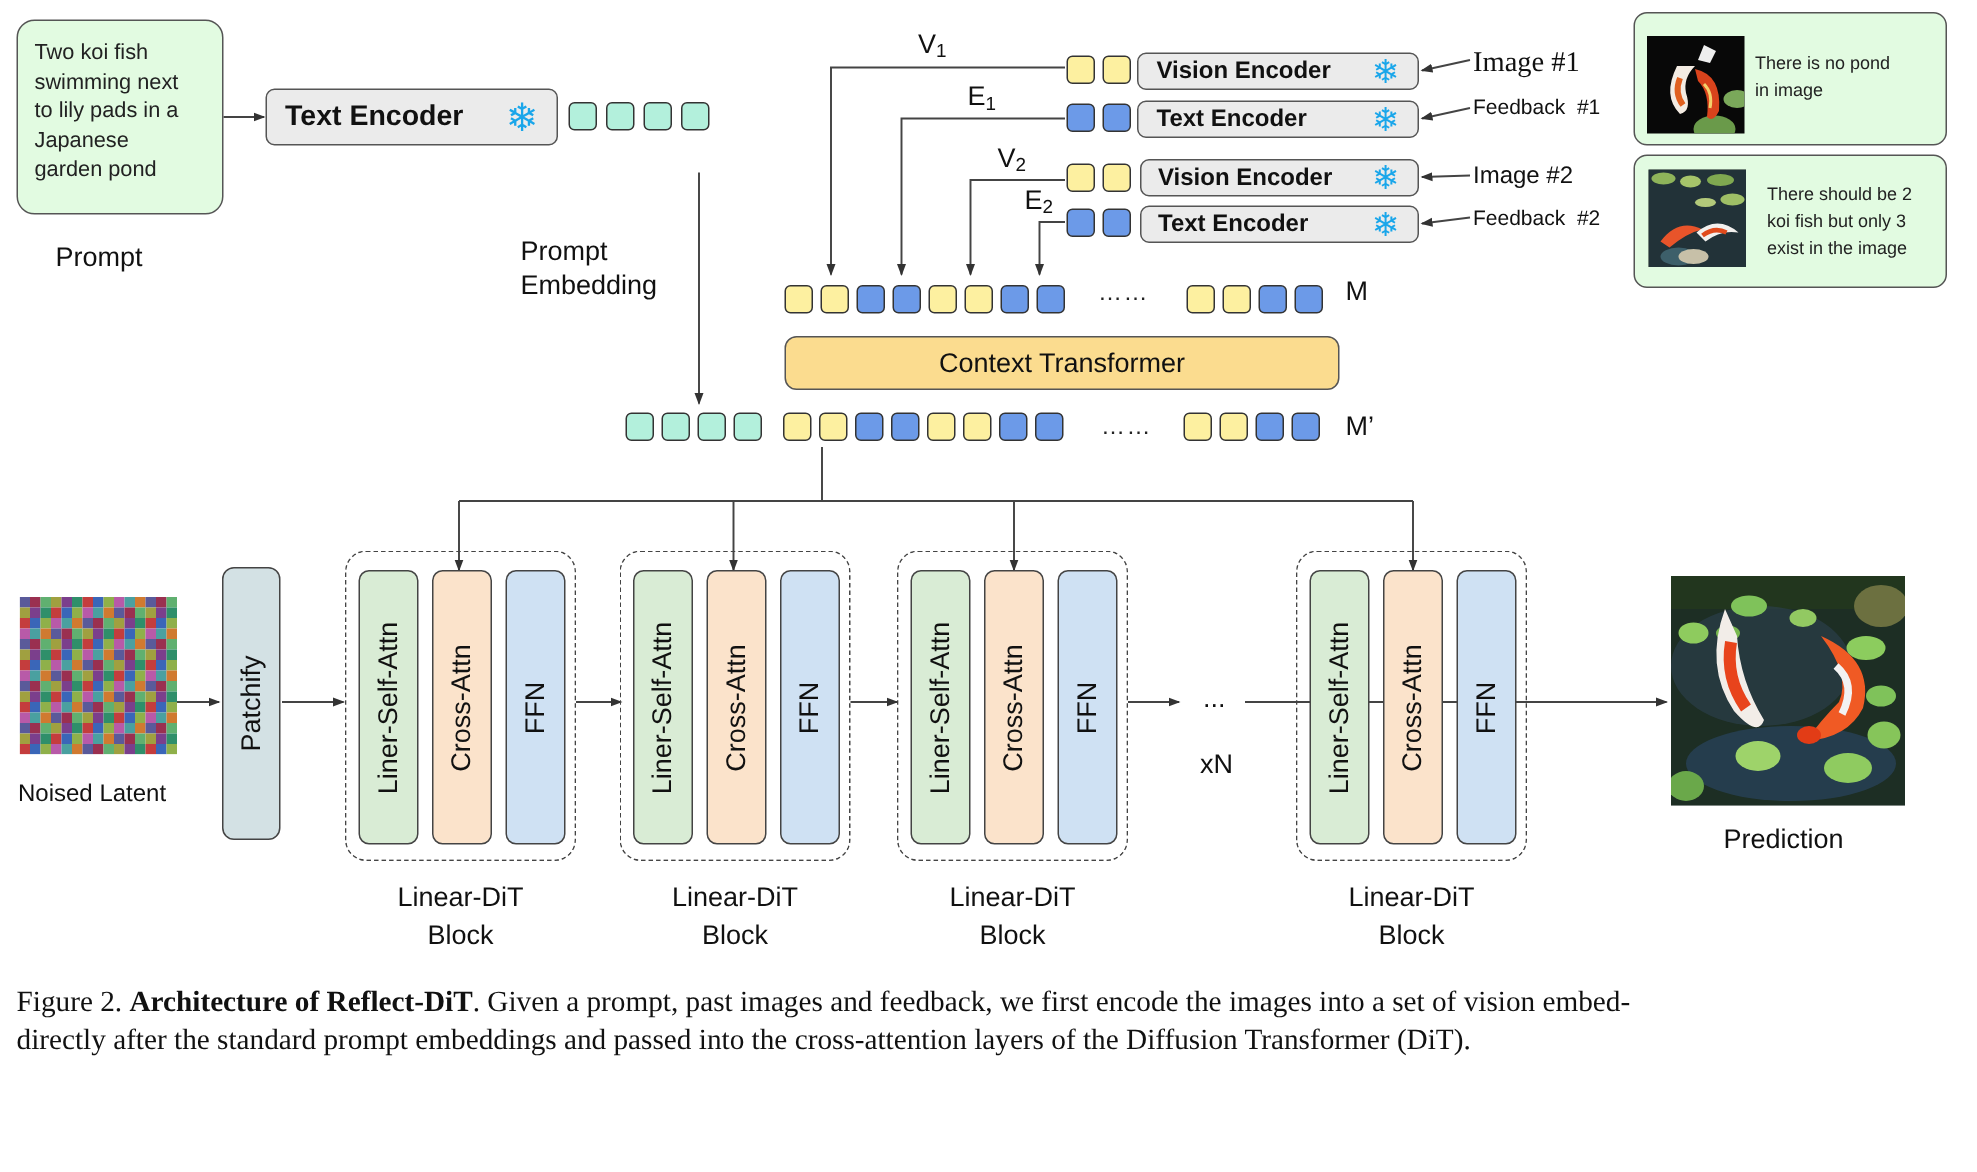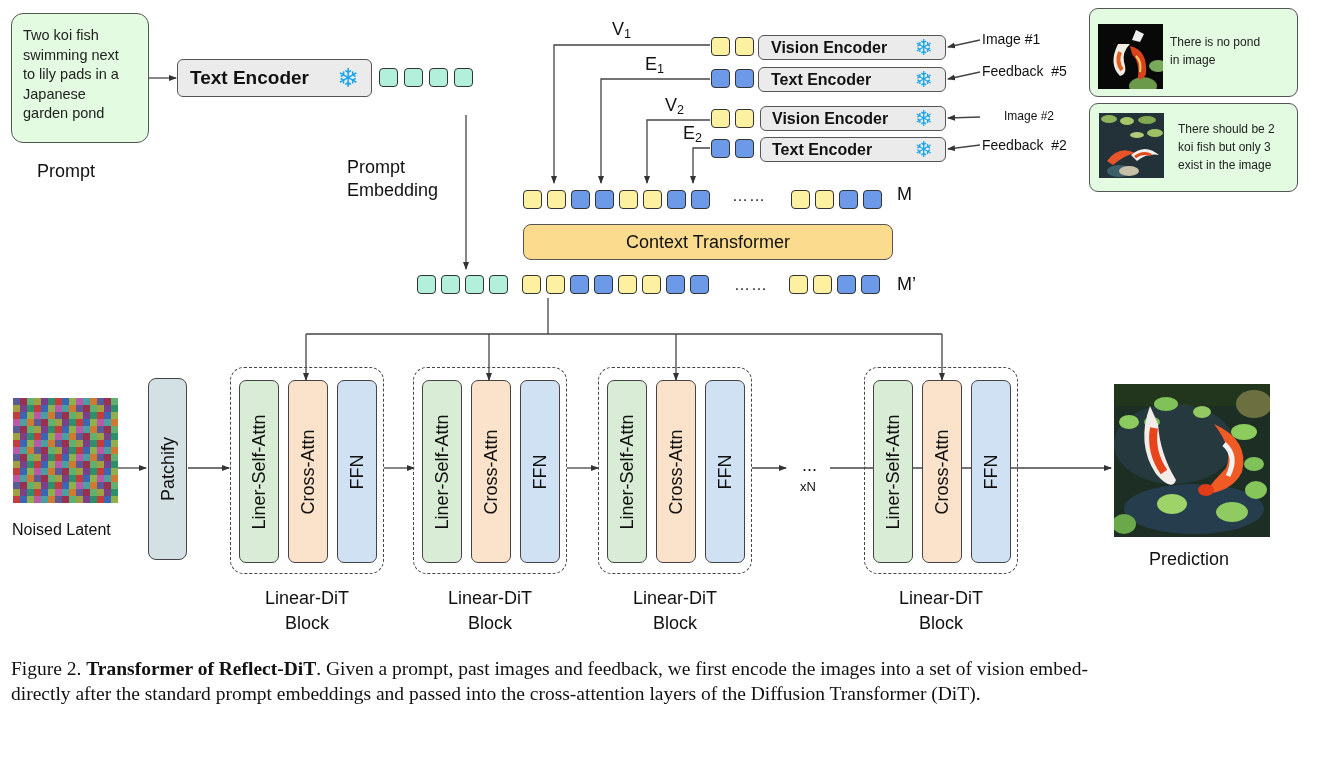--- a/index.html
+++ b/index.html
@@ -127,23 +127,23 @@
 </div>
 <div class="abs enc" style="left:760px;top:106px;width:186px;height:25px;font-size:16px;padding-left:11px;">
   <span class="t">Vision Encoder</span>
     <span class="snow">❄</span>
 </div>
 <div class="abs enc" style="left:760px;top:137px;width:186px;height:25px;font-size:16px;padding-left:11px;">
   <span class="t">Text Encoder</span>
     <span class="snow">❄</span>
 </div>
 
-<div class="abs" style="left:982px;top:31px;font-size:14px;">Image #1</div>
-<div class="abs" style="left:982px;top:63px;font-size:14px;white-space:pre;">Feedback  #5</div>
-<div class="abs" style="left:982px;top:109px;font-size:12px;margin-left:22px;">Image #2</div>
+<div class="abs" style="left:982px;top:31px;font-size:19px;font-family:Liberation Serif, serif;">Image #1</div>
+<div class="abs" style="left:982px;top:63px;font-size:14px;white-space:pre;">Feedback  #1</div>
+<div class="abs" style="left:982px;top:109px;font-size:16px;">Image #2</div>
 <div class="abs" style="left:982px;top:137px;font-size:14px;white-space:pre;">Feedback  #2</div>
 
 <div class="abs fb-box" style="left:1089px;top:8px;width:209px;height:89px;text-decoration:underline;">
   <div class="thumb" style="left:8px;top:15px;width:65px;height:65px;background:#080808;">
     <svg width="65" height="65" viewBox="0 0 65 65">
       <ellipse cx="45" cy="62" rx="14" ry="9" fill="#6a9a4a"></ellipse>
       <ellipse cx="60" cy="42" rx="9" ry="6" fill="#7aa85a"></ellipse>
       <path d="M20 20 Q10 40 22 52 Q30 50 26 38 Q24 28 32 20 Z" fill="#f3ebe2"></path>
       <path d="M22 28 Q18 38 24 46" stroke="#e0601f" stroke-width="4" fill="none"></path>
       <path d="M32 22 Q50 26 48 50 Q44 58 40 54 Q42 38 34 30 Z" fill="#d9431c"></path>
@@ -509,21 +509,21 @@
     <div class="layer blue" style="left: 971px; top: 380px;">
       <span class="vt">FFN</span>
     </div>
     <div class="abs blk-lbl" style="left: 871px; top: 586px;">
       <div>Linear-DiT</div>
       <div>Block</div>
     </div>
   </div>
 
 <div class="abs" style="left:802px;top:455px;font-size:18px;">...</div>
-<div class="abs" style="left:800px;top:479px;font-size:13px;">xN</div>
+<div class="abs" style="left:800px;top:499px;font-size:18px;">xN</div>
 
 <div class="thumb" style="left:1114px;top:384px;width:156px;height:153px;background:#1b2b22;">
   <svg width="156" height="153" viewBox="0 0 156 153">
     <rect width="156" height="153" fill="#1d2e24"></rect>
     <rect x="0" y="0" width="156" height="22" fill="#22361e"></rect>
     <ellipse cx="140" cy="20" rx="18" ry="14" fill="#6c7040"></ellipse>
     <ellipse cx="60" cy="60" rx="60" ry="40" fill="#2b3f4a" opacity="0.7"></ellipse>
     <ellipse cx="80" cy="125" rx="70" ry="25" fill="#2a4560" opacity="0.7"></ellipse>
     <ellipse cx="52" cy="20" rx="12" ry="7" fill="#7fc25a"></ellipse>
     <ellipse cx="15" cy="38" rx="10" ry="7" fill="#8ecb5e"></ellipse>
@@ -538,15 +538,15 @@
     <path d="M36 22 Q22 60 42 90 Q58 108 62 96 Q46 70 44 40 Z" fill="#f2ede8"></path>
     <path d="M40 44 Q36 68 50 88" stroke="#e8441c" stroke-width="8" fill="none"></path>
     <path d="M100 40 Q136 56 128 88 Q118 108 90 110 Q100 96 112 84 Q120 66 100 40 Z" fill="#f05a24"></path>
     <path d="M110 60 Q124 72 114 92" stroke="#f2f2f2" stroke-width="5" fill="none"></path>
     <ellipse cx="92" cy="106" rx="8" ry="6" fill="#e23c16"></ellipse>
   </svg>
 </div>
 <div class="abs" style="left:1149px;top:549px;font-size:18px;">Prediction</div>
 
 <div class="abs caption">
-  <div><span>Figure 2.</span> <b>Transformer of Reflect-DiT</b><span>. Given a prompt, past images and feedback, we first encode the images into a set of vision embed-</span></div>
+  <div><span>Figure 2.</span> <b>Architecture of Reflect-DiT</b><span>. Given a prompt, past images and feedback, we first encode the images into a set of vision embed-</span></div>
   <div>directly after the standard prompt embeddings and passed into the cross-attention layers of the Diffusion Transformer (DiT).</div>
 </div>
 
 </body></html>

